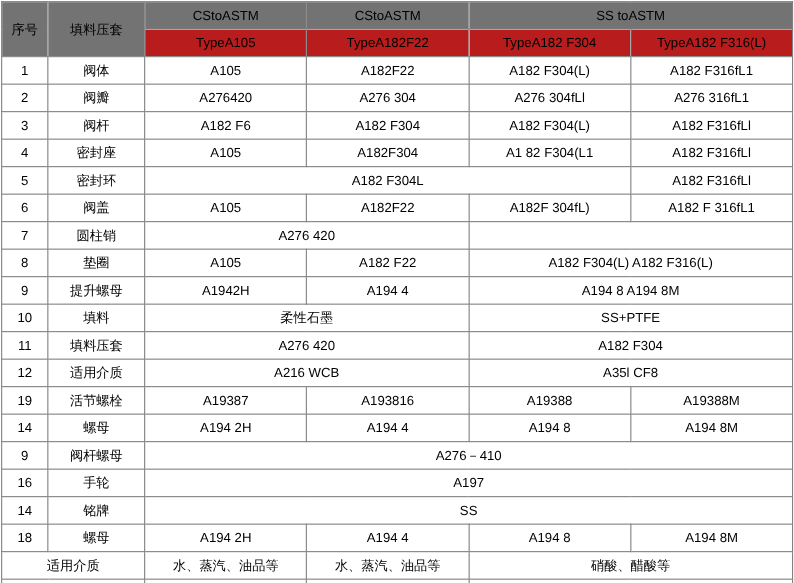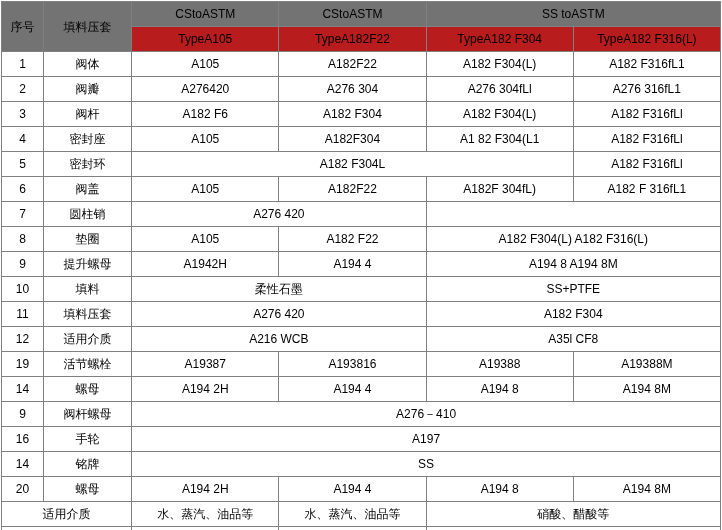--- a/index.html
+++ b/index.html
@@ -185,21 +185,21 @@
         <td class="idx">16</td>
         <td class="name-cell">手轮</td>
         <td colspan="4">A197</td>
       </tr>
       <tr>
         <td class="idx">14</td>
         <td class="name-cell">铭牌</td>
         <td colspan="4">SS</td>
       </tr>
       <tr>
-        <td class="idx">20</td>
+        <td class="idx">18</td>
         <td class="name-cell">螺母</td>
         <td>A194 2H</td>
         <td>A194 4</td>
         <td>A194 8</td>
         <td>A194 8M</td>
       </tr>
       <tr>
         <td class="footer-label" colspan="2">适用介质</td>
         <td>水、蒸汽、油品等</td>
         <td>水、蒸汽、油品等</td>

